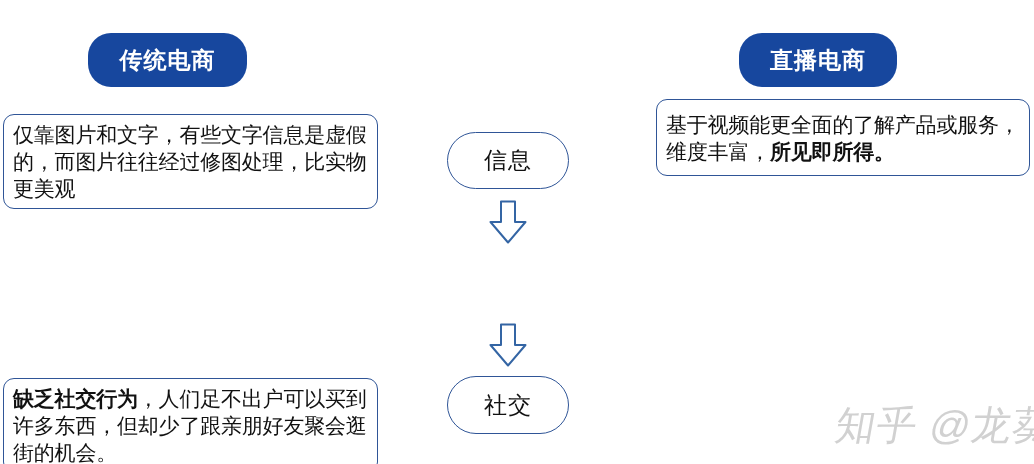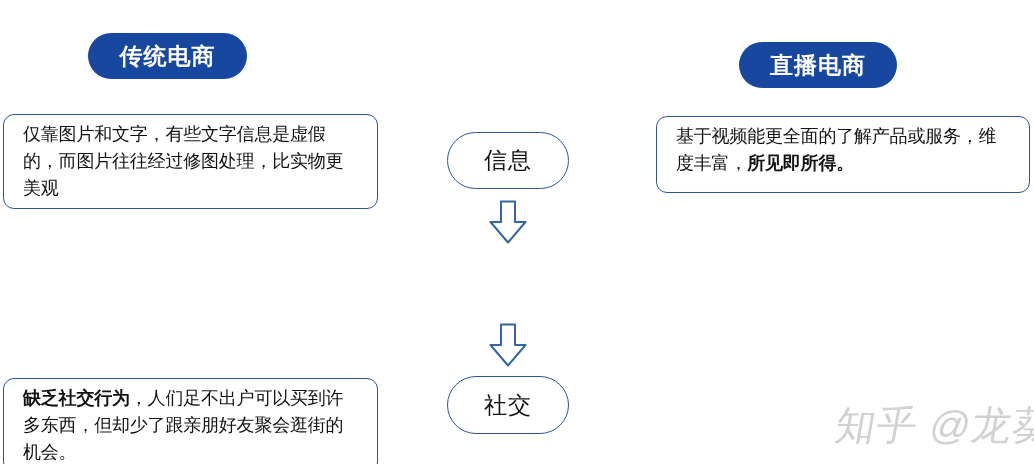--- a/index.html
+++ b/index.html
@@ -8,29 +8,29 @@
     --arrow-stroke:#3465A4; --text:#111111; --watermark:#c9c9c9;
   }
   *{margin:0;padding:0;box-sizing:border-box;}
   html,body{background:#ffffff;}
   .canvas{
     position:relative; width:1034px; height:464px; background:#ffffff;
     font-family:"Liberation Sans","DejaVu Sans",sans-serif; color:var(--text);
     overflow:hidden;
   }
   .pill{
-    position:absolute; height:46px; border-radius:23px;
+    position:absolute; height:54px; border-radius:23px;
     background:var(--pill-bg); color:var(--pill-text);
     display:flex; align-items:center; justify-content:center;
     font-size:23px; font-weight:700; letter-spacing:1px;
   }
   .box{
     position:absolute; border:1.5px solid var(--box-border); border-radius:11px;
-    background:#ffffff; display:flex; 
-    padding:6px 19px; font-size:18px; line-height:27px; letter-spacing:-0.2px;
+    background:#ffffff; display:flex; align-items:center;
+    padding:6px 9px; font-size:21px; line-height:27px; letter-spacing:-0.2px;
   }
   .box p{width:100%;}
   .step{
     position:absolute; width:122px; height:57px; border-radius:29px;
     border:1.5px solid var(--oval-border); background:#ffffff;
     display:flex; align-items:center; justify-content:center;
     font-size:23px; letter-spacing:1px;
   }
   .arrow{position:absolute;}
   .watermark{
@@ -38,21 +38,21 @@
     color:var(--watermark); opacity:0.85; transform:skewX(-10deg);
     mix-blend-mode:multiply; white-space:nowrap; z-index:5; letter-spacing:1px;
   }
 </style>
 </head>
 <body>
 
 <div class="canvas">
 
   <div class="pill" style="left:88px; top:33px; width:159px;">传统电商</div>
-  <div class="pill" style="left:739px; top:42px; width:158px;">直播电商</div>
+  <div class="pill" style="left:739px; top:33px; width:158px;">直播电商</div>
 
   <div class="box" style="left:3px; top:114px; width:375px; min-height:77px;">
     <p><span>仅靠图片和文字，有些文字信息是虚假的，而图片往往经过修图处理，比实物更美观</span></p>
   </div>
   <div class="box" style="left:3px; top:378px; width:375px; min-height:72px;">
     <p><span style="font-weight: 700;">缺乏社交行为</span><span>，人们足不出户可以买到许多东西，但却少了跟亲朋好友聚会逛街的机会。</span></p>
   </div>
 
   <div class="step" style="left:447px; top:132px;">信息</div>
 
@@ -60,19 +60,19 @@
     <path d="M12 1.5 H26 V22 H36.5 L19 42.5 L1.5 22 H12 Z" fill="#ffffff" stroke="var(--arrow-stroke)" stroke-width="2" stroke-linejoin="round"></path>
   </svg>
 
 
   <svg class="arrow" style="left:489px; top:323px;" width="38" height="44" viewBox="0 0 38 44">
     <path d="M12 1.5 H26 V22 H36.5 L19 42.5 L1.5 22 H12 Z" fill="#ffffff" stroke="var(--arrow-stroke)" stroke-width="2" stroke-linejoin="round"></path>
   </svg>
 
   <div class="step" style="left:447px; top:376px; height:58px;">社交</div>
 
-  <div class="box" style="left:656px; top:116px; width:374px; min-height:77px;">
+  <div class="box" style="left:656px; top:99px; width:374px; min-height:77px;">
     <p><span>基于视频能更全面的了解产品或服务，维度丰富，</span><span style="font-weight: 700;">所见即所得。</span></p>
   </div>
 
   <div class="watermark">知乎 @龙葵</div>
 
 </div>
 
 </body></html>

